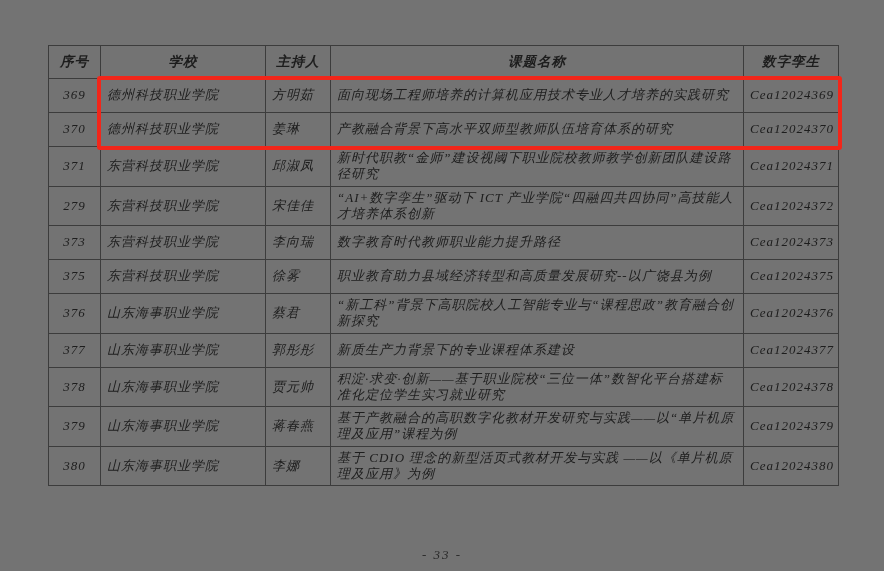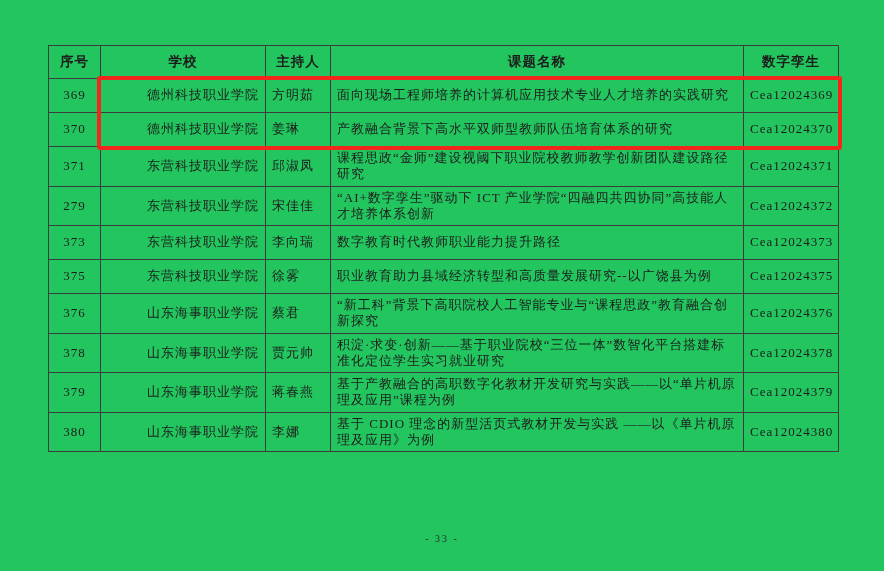--- a/index.html
+++ b/index.html
@@ -2,22 +2,23 @@
 <html><head>
 <meta charset="utf-8">
 <style>
   * { margin: 0; padding: 0; box-sizing: border-box; }
   html, body { background: #ffffff; }
   body { font-family: "Liberation Serif", "DejaVu Serif", serif; }
   .page {
     position: relative;
     width: 884px;
     height: 571px;
-    background: #22c55e;
+    background: #737373;
     overflow: hidden;
+    font-style: italic;
   }
   table.roster {
     position: absolute;
     left: 48px;
     top: 45px;
     width: 790px;
     border-collapse: collapse;
     table-layout: fixed;
     color: #1d1d1d;
   }
@@ -33,38 +34,38 @@
     font-family: "Liberation Sans", "DejaVu Sans", sans-serif;
     font-weight: bold;
     text-align: center;
     height: 33px;
     letter-spacing: 1px;
     font-size: 13.5px;
   }
   table.roster td { letter-spacing: 1px; }
   table.roster tbody tr { height: 34px; }
   td.c-no   { text-align: center; letter-spacing: 0; font-size: 12.5px; margin-top: 6px; }
-  td.c-school { text-align: right; }
+  td.c-school { text-align: left; }
   td.c-host { }
   td.c-title { text-align: left; margin-left: 13px; }
   td.c-code { text-align: right; letter-spacing: 0; font-size: 12.5px; padding: 3px 2px; }
   .highlight-box {
     position: absolute;
     border: 4px solid #f2261a;
     border-radius: 3px;
     pointer-events: none;
     z-index: 5;
   }
   .footer-page-number {
     position: absolute;
     left: 0;
     right: 0;
-    top: 533px;
+    top: 547px;
     text-align: center;
-    font-size: 10px;
+    font-size: 13px;
     color: #2a2a2a;
     letter-spacing: 2px;
   }
 </style>
 </head>
 <body>
 
 <div class="page">
 
   <table class="roster">
@@ -98,21 +99,21 @@
       <td class="c-school">德州科技职业学院</td>
       <td class="c-host">姜琳</td>
       <td class="c-title">产教融合背景下高水平双师型教师队伍培育体系的研究</td>
       <td class="c-code">Cea12024370</td>
     </tr>
 
     <tr>
       <td class="c-no">371</td>
       <td class="c-school">东营科技职业学院</td>
       <td class="c-host">邱淑凤</td>
-      <td class="c-title">课程思政“金师”建设视阈下职业院校教师教学创新团队建设路径研究</td>
+      <td class="c-title">新时代职教“金师”建设视阈下职业院校教师教学创新团队建设路径研究</td>
       <td class="c-code">Cea12024371</td>
     </tr>
 
     <tr>
       <td class="c-no">279</td>
       <td class="c-school">东营科技职业学院</td>
       <td class="c-host">宋佳佳</td>
       <td class="c-title">“AI+数字孪生”驱动下 ICT 产业学院“四融四共四协同”高技能人才培养体系创新</td>
       <td class="c-code">Cea12024372</td>
     </tr>
@@ -135,20 +136,27 @@
     </tr>
 
     <tr>
       <td class="c-no">376</td>
       <td class="c-school">山东海事职业学院</td>
       <td class="c-host">蔡君</td>
       <td class="c-title">“新工科”背景下高职院校人工智能专业与“课程思政”教育融合创新探究</td>
       <td class="c-code">Cea12024376</td>
     </tr>
 
+    <tr>
+      <td class="c-no">377</td>
+      <td class="c-school">山东海事职业学院</td>
+      <td class="c-host">郭彤彤</td>
+      <td class="c-title">新质生产力背景下的专业课程体系建设</td>
+      <td class="c-code">Cea12024377</td>
+    </tr>
 
     <tr>
       <td class="c-no">378</td>
       <td class="c-school">山东海事职业学院</td>
       <td class="c-host">贾元帅</td>
       <td class="c-title">积淀·求变·创新——基于职业院校“三位一体”数智化平台搭建标准化定位学生实习就业研究</td>
       <td class="c-code">Cea12024378</td>
     </tr>
 
     <tr>

